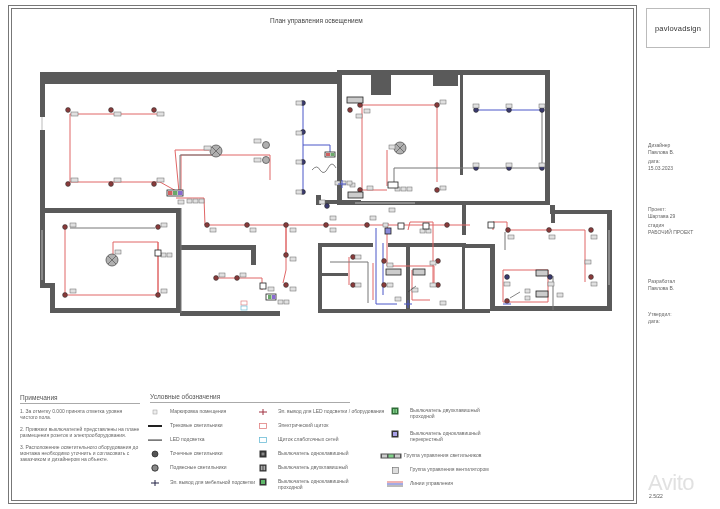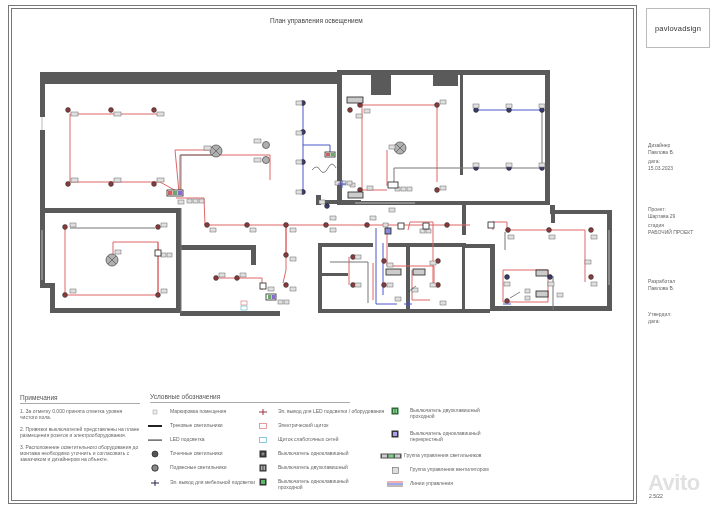--- a/index.html
+++ b/index.html
@@ -11,21 +11,21 @@
   .logo-box{position:absolute;left:646px;top:8px;width:62px;height:38px;border:1px solid #bbb;display:flex;align-items:center;justify-content:center;font-size:7.5px;color:#333;letter-spacing:0.2px;}
   .stamp{position:absolute;left:648px;font-size:5px;line-height:6.5px;color:#666;}
   .sheet-num{position:absolute;left:649px;top:493px;font-size:5px;color:#555;}
   .plan{position:absolute;left:0;top:0;}
   .notes{position:absolute;left:20px;top:394px;width:120px;}
   .notes-title{font-size:6.5px;color:#555;border-bottom:1px solid #aaa;padding-bottom:2px;margin-bottom:4px;}
   .note{font-size:5px;line-height:6.4px;color:#666;margin-bottom:5px;}
   .legend-title{position:absolute;left:150px;top:393px;font-size:6.5px;color:#555;border-bottom:1px solid #aaa;width:200px;padding-bottom:2px;}
   .legend-item{position:absolute;display:flex;align-items:flex-start;font-size:5px;line-height:6px;color:#666;}
   .legend-item .sym{width:18px;height:8px;display:flex;align-items:center;justify-content:center;flex-shrink:0;margin-right:6px;}
-  .watermark{position:absolute;left:648px;top:470px;font-size:22px;color:rgba(200,200,200,0.55);font-weight:bold;letter-spacing:-0.5px;text-align:right;}
+  .watermark{position:absolute;left:648px;top:470px;font-size:22px;color:rgba(200,200,200,0.55);font-weight:normal;letter-spacing:-0.5px;text-align:right;}
 </style>
 </head>
 <body>
 
 <div class="sheet">
   <div class="frame-outer"></div>
   <div class="frame-inner"></div>
 
   <div class="sheet-title">План управления освещением</div>
 

